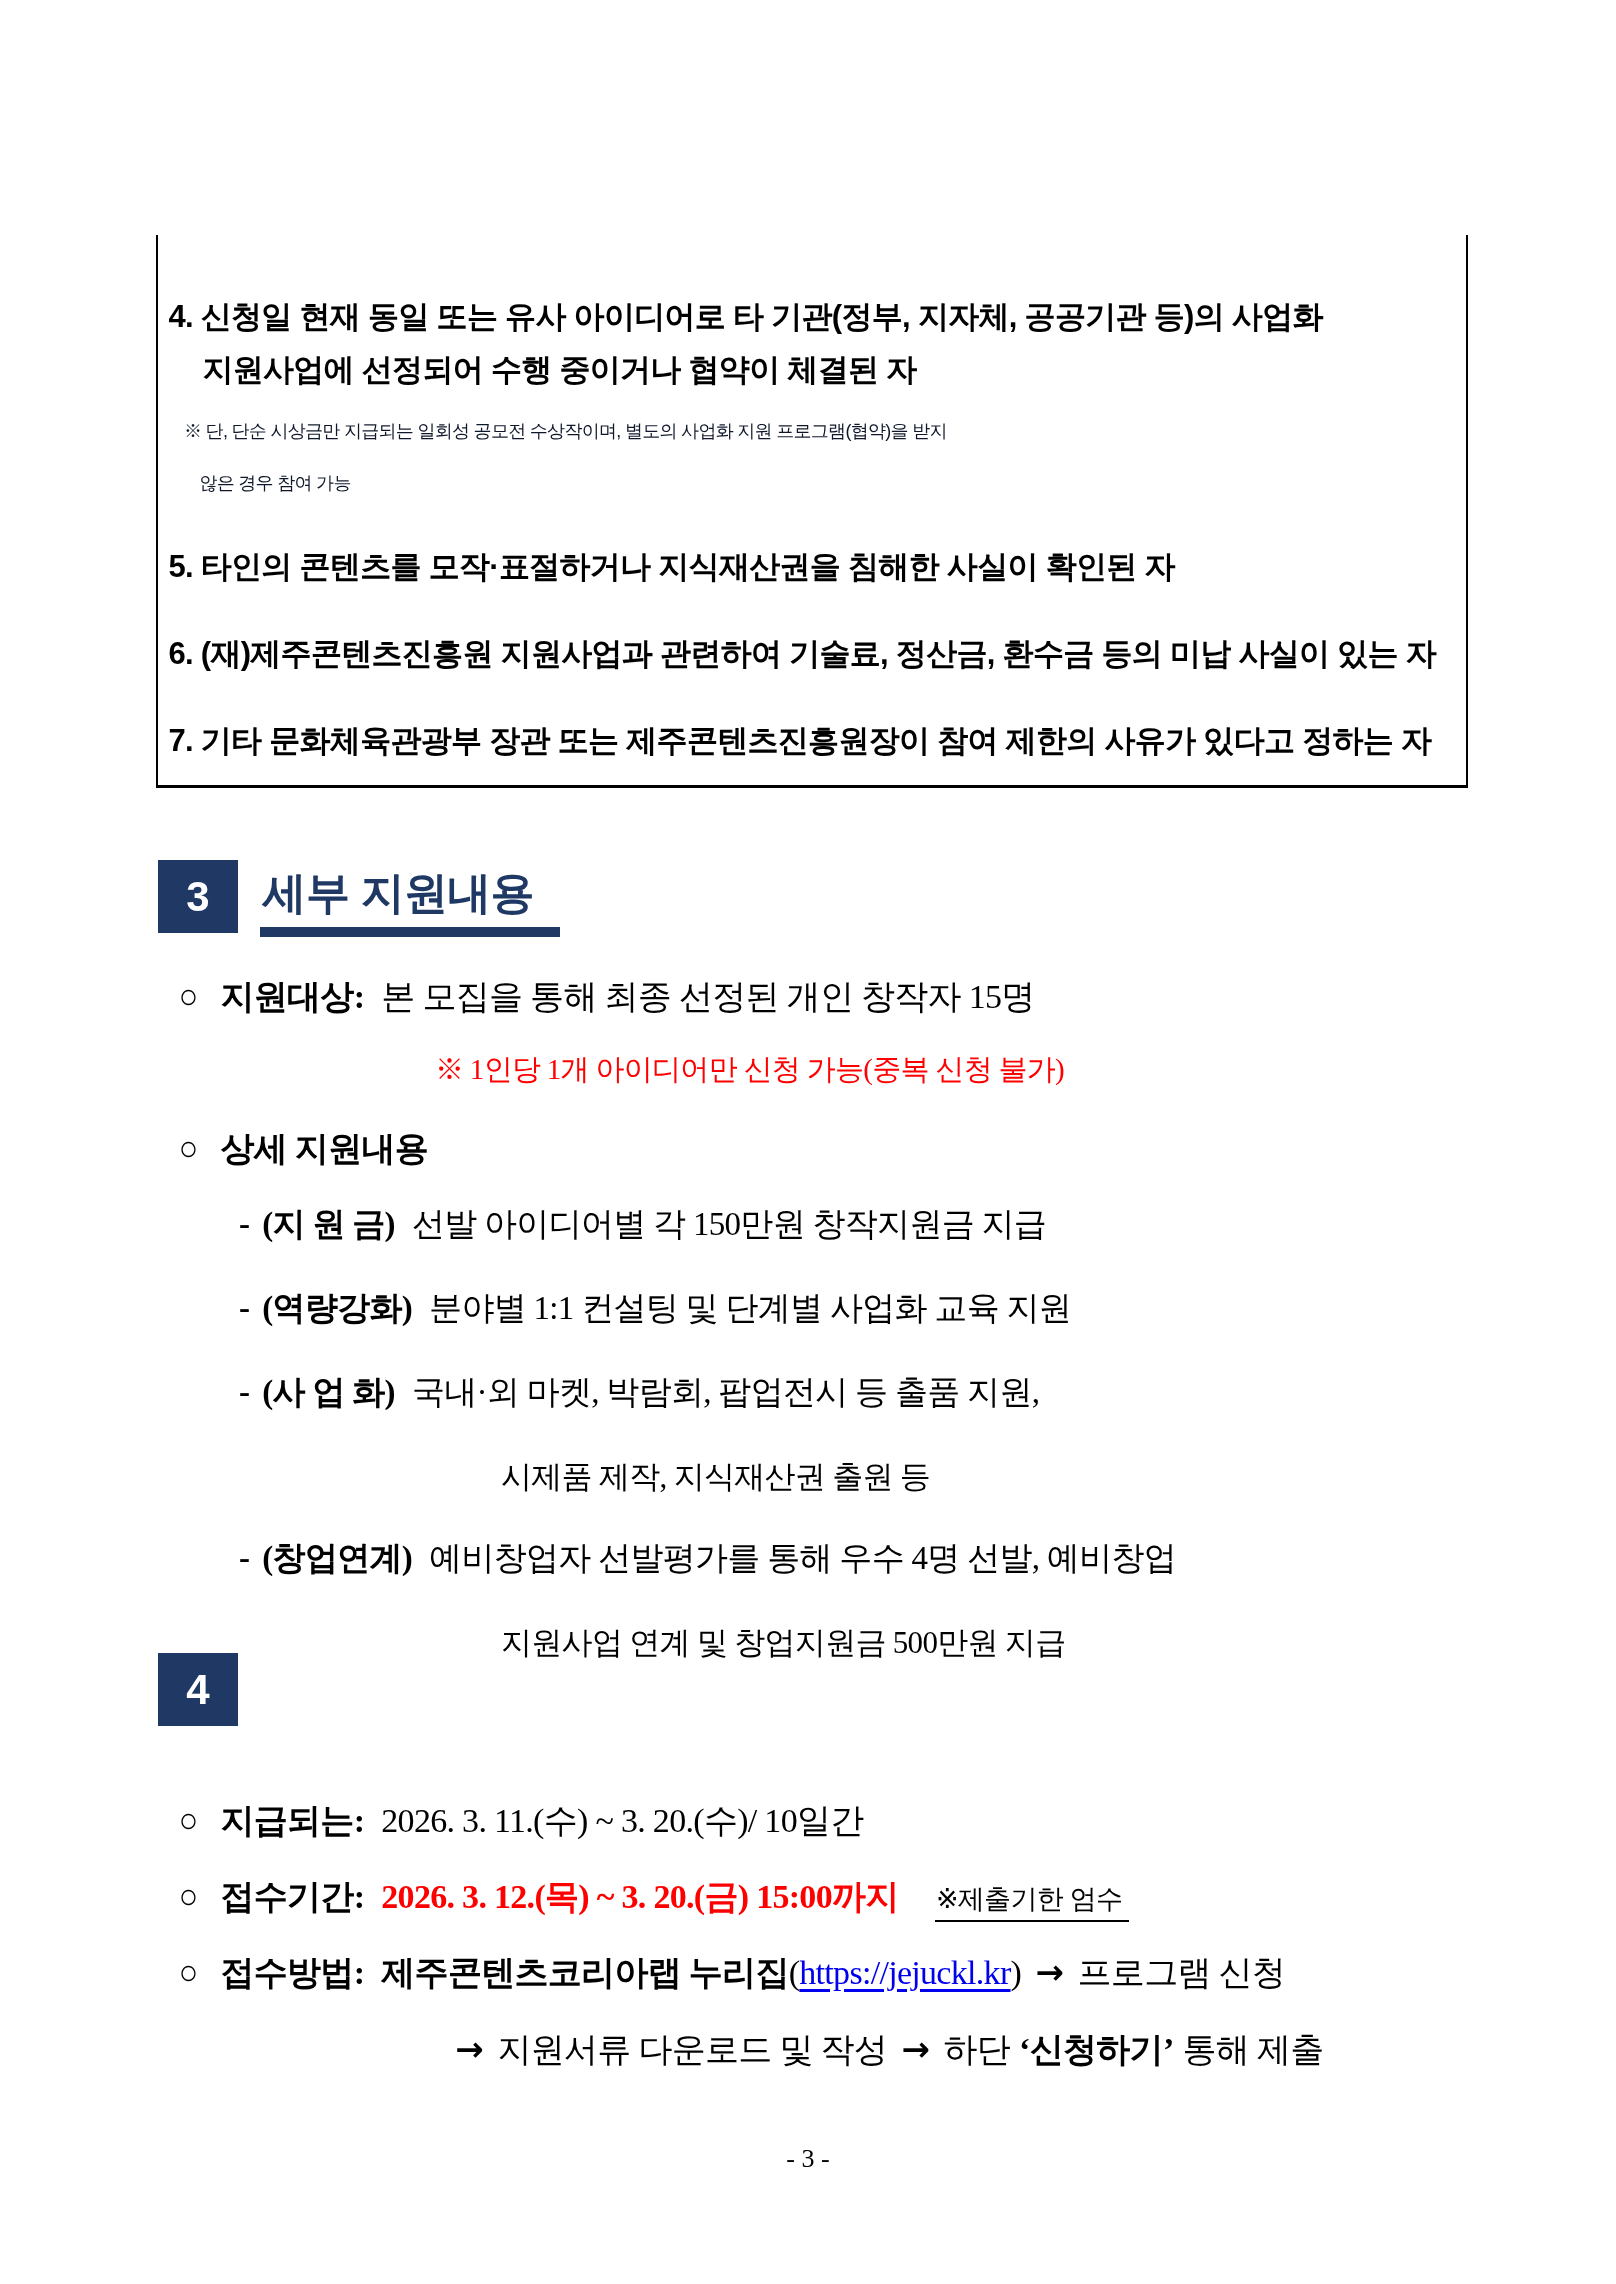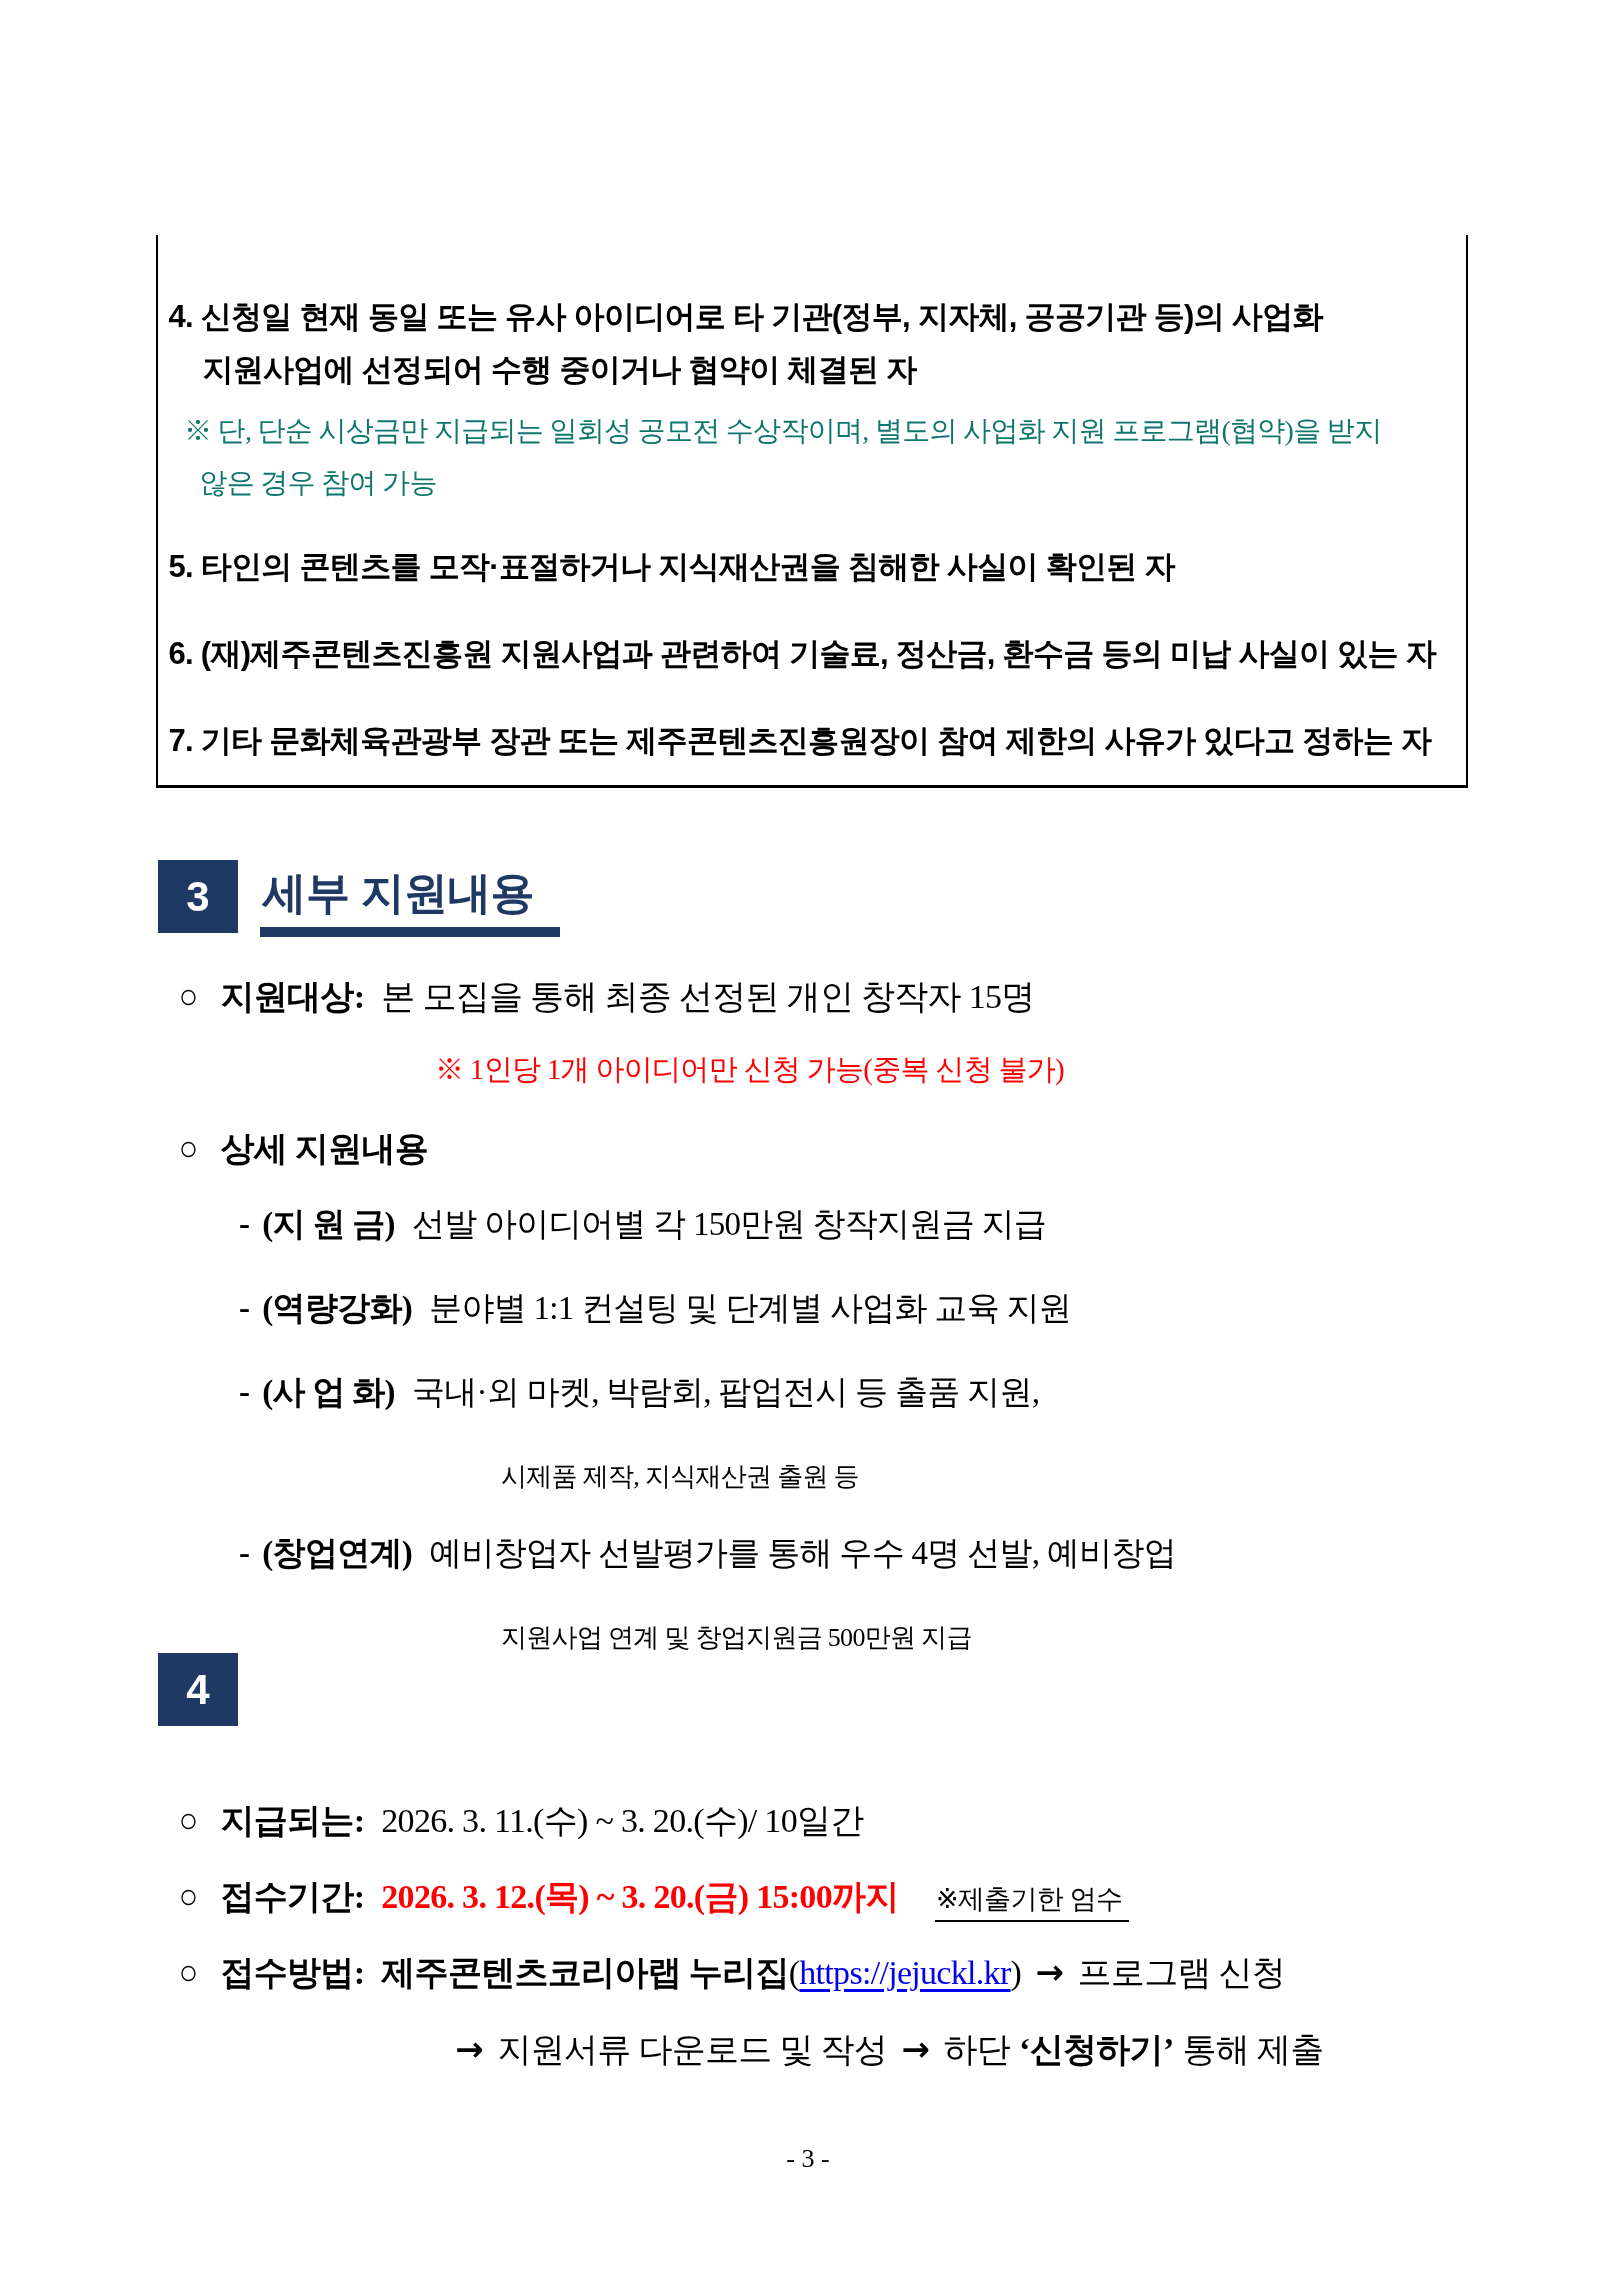--- a/index.html
+++ b/index.html
@@ -29,25 +29,25 @@
     font-weight:700;
     font-size:31px;
     line-height:53px;
     color:#000;
     letter-spacing:-0.7px;
     white-space:nowrap;
   }
   .box-item.cont{padding-left:34px;}
   .box-note{
     margin:9px 0 0 15.6px;
-    font-family:Liberation Serif, serif;
+    font-family:Liberation Sans, sans-serif;
     font-weight:400;
-    font-size:28px;
+    font-size:18px;
     line-height:52px;
-    color:#0f766e;
+    color:#0f172a;
     letter-spacing:-0.7px;
     white-space:nowrap;
   }
   .box-note.cont{margin-top:0;margin-left:31px;}
   .mt-a{margin-top:31px;}
   .mt-b{margin-top:34px;}
   
   .section-header{
     position:absolute;
     left:158px;
@@ -113,21 +113,21 @@
   .sub{
     margin-left:83px;
     font-size:33px;
     line-height:51px;
     white-space:nowrap;
   }
   .sub .dash{font-weight:700;margin-right:13px;}
   .sub .slabel{font-weight:700;margin-right:17px;}
   .sub-cont{
     margin-left:345px;
-    font-size:26px;
+    font-size:31px;
     line-height:51px;
     white-space:nowrap;
   }
   .red-strong{color:#FF0000;font-weight:700;}
   .deadline-note{
     display:inline-block;
     margin-left:36px;
     font-family:"Liberation Sans","DejaVu Sans",sans-serif;
     font-size:27px;
     line-height:31px;

